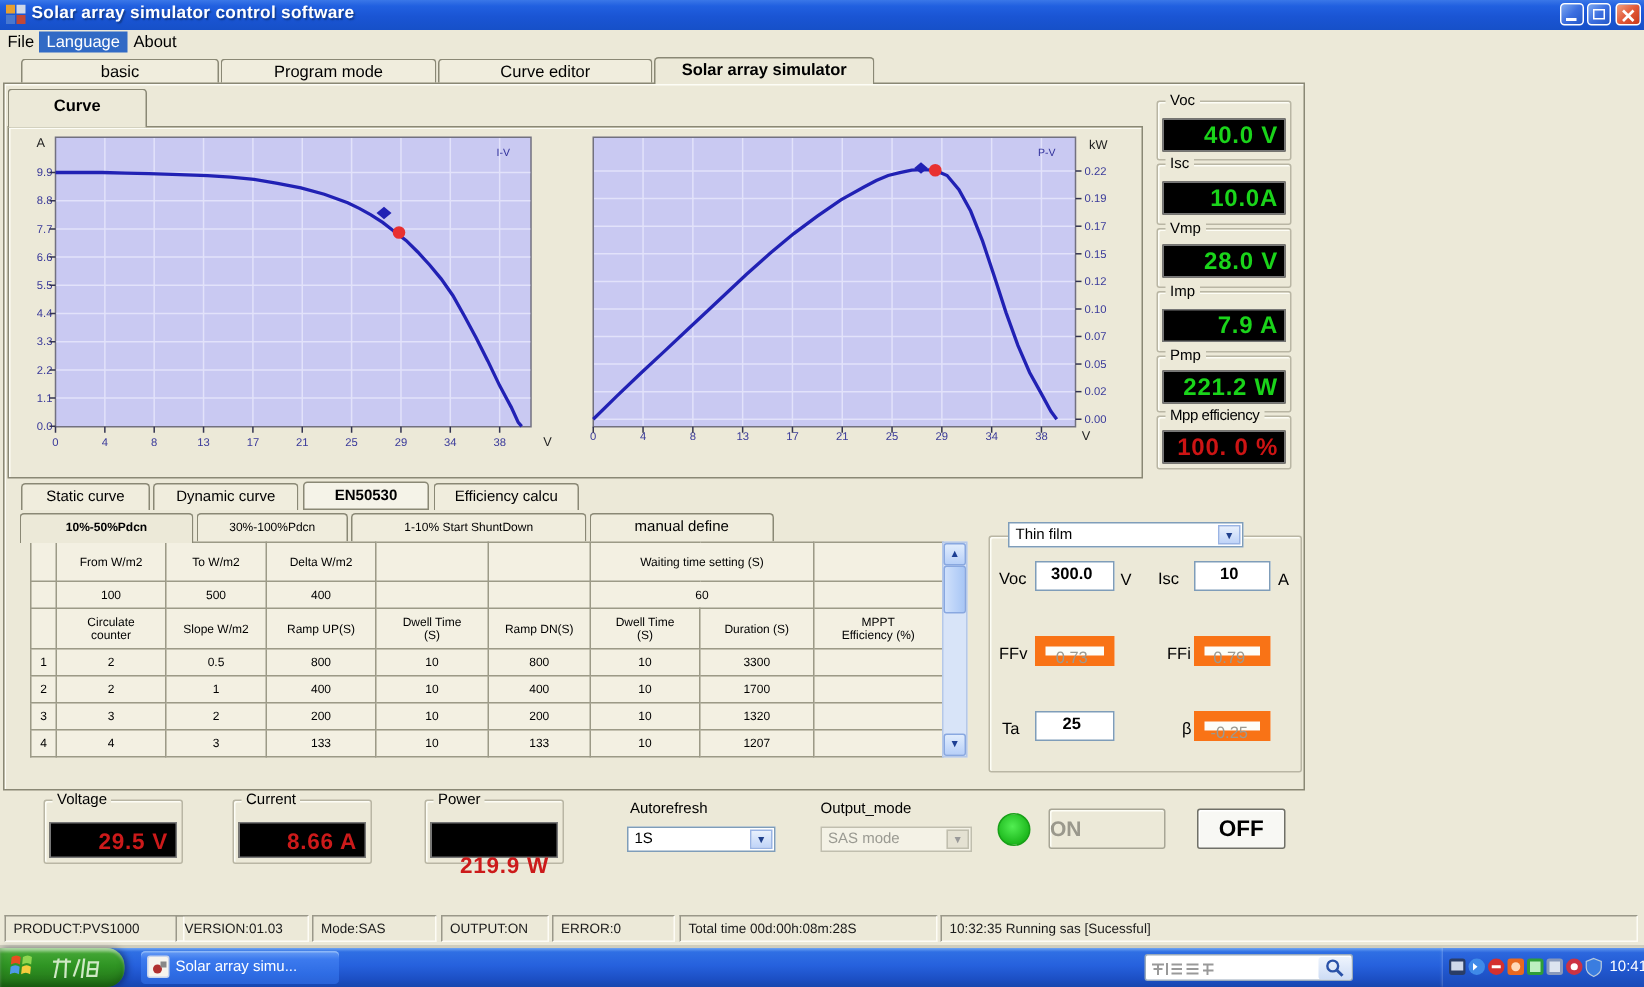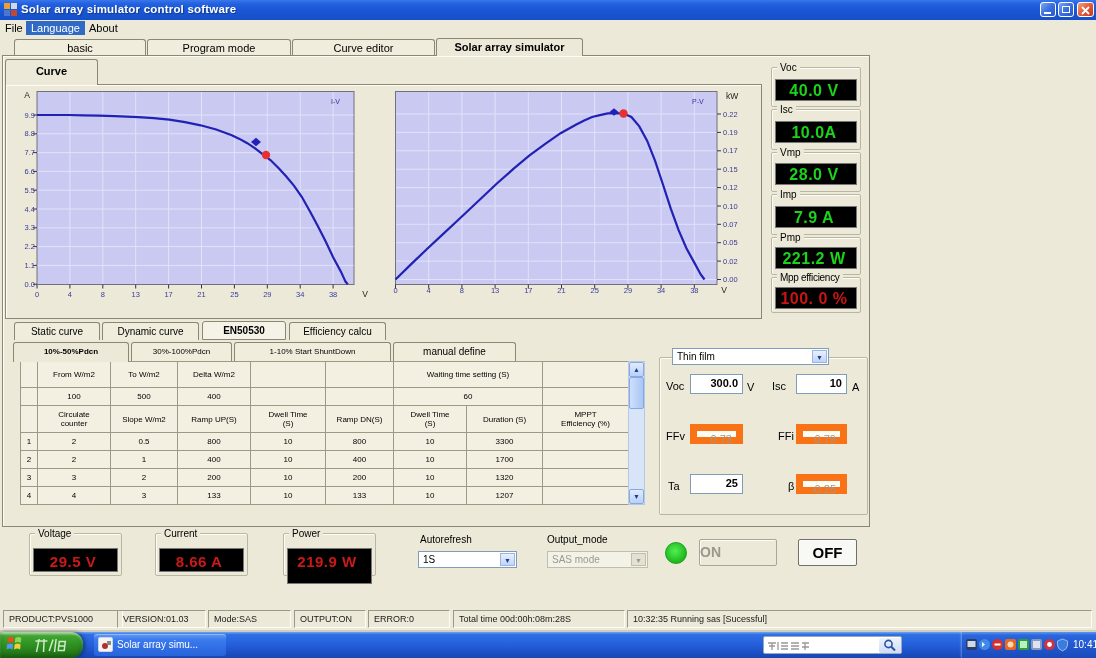--- a/index.html
+++ b/index.html
@@ -14,23 +14,23 @@
 
 .menu{left:0;top:20px;width:1096px;height:15px;background:#ece9d8}
 .menu i{font-style:normal;position:absolute;top:1px;padding:1px 5px}
 
 .tab{position:absolute;border:1px solid #8a8875;border-bottom:none;border-radius:3px 3px 0 0;background:#f0eddd;text-align:center;font-size:11px}
 .tabsel{background:#ece9d8;font-weight:bold}
 .page{position:absolute;background:#ece9d8;border:1px solid #8a8875;box-shadow:inset 1px 1px 0 #fdfdf6}
 
 .gb{position:absolute;border:1px solid #b9b6a4;border-radius:2px;box-shadow:inset 1px 1px 0 #fdfdf6}
 .gb .lbl{position:absolute;top:-6px;left:5px;background:#ece9d8;padding:0 3px;font-size:10px;line-height:11px}
-.led{position:absolute;background:#000;color:#1ad41a;font-weight:bold;font-size:16px;text-align:center;border:1px solid #777;letter-spacing:0.5px}
-
-.inp{position:absolute;background:#fff;border:1px solid #7f9db9;font-size:11px;text-align:right;padding:2px 4px 0 0}
+.led{position:absolute;background:#000;color:#1ad41a;font-weight:bold;font-size:16px;text-align:right;border:1px solid #777;letter-spacing:0.5px}
+
+.inp{position:absolute;background:#fff;border:1px solid #7f9db9;font-size:11px;text-align:center;padding:2px 4px 0 0}
 .inpd{background:#fdfdf8;border:7px solid #f97316;color:#9a9a92}
 .cmb{position:absolute;background:#fff;border:1px solid #7f9db9;font-size:10px}
 .cmb .ar{position:absolute;right:1px;top:1px;bottom:1px;width:15px;background:linear-gradient(180deg,#e8f0fc,#c0d4f8);border:1px solid #9ab4e4;color:#20408c;font-size:7px;text-align:center}
 .cmbd{background:#f4f2e6;border:1px solid #c0beae;color:#9a9a92}
 .cmbd .ar{background:#e4e1d2;border-color:#c0beae;color:#999}
 
 table{border-collapse:collapse;table-layout:fixed}
 td{border:1px solid #9c9a87;font-size:8px;text-align:center;overflow:hidden;padding:0;background:#f3f0e2;line-height:9px}
 
 .seg{position:absolute;top:610px;height:18px;border:1px solid;border-color:#9a9889 #fdfcf5 #fdfcf5 #9a9889;font-size:9px;padding:3px 0 0 5px;color:#1a1a1a;white-space:nowrap}
@@ -383,21 +383,21 @@
     <div class="lbl">Voltage</div>
   </div>
 <div class="led" style="left:33px;top:548px;width:85px;height:24px;color:#cc1a1a;font-size:15px;padding:4px 5px 0 0">29.5 V</div>
 <div class="gb" style="left:155px;top:533px;width:93px;height:43px">
     <div class="lbl">Current</div>
   </div>
 <div class="led" style="left:159px;top:548px;width:85px;height:24px;color:#cc1a1a;font-size:15px;padding:4px 5px 0 0">8.66 A</div>
 <div class="gb" style="left:283px;top:533px;width:93px;height:43px">
     <div class="lbl">Power</div>
   </div>
-<div class="led" style="left:287px;top:548px;width:85px;height:36px;color:#cc1a1a;font-size:15px;padding:4px 5px 0 0">219.9 W</div>
+<div class="led" style="left:287px;top:548px;width:85px;height:24px;color:#cc1a1a;font-size:15px;padding:20px 5px 0 0">219.9 W</div>
 <div class="a" style="left:420px;top:534px;font-size:10px">Autorefresh</div>
 <div class="cmb" style="left:418px;top:551px;width:99px;height:17px">
     <span style="position:absolute;left:4px;top:2px">1S</span>
     <span class="ar" style="line-height:13px">▼</span>
   </div>
 <div class="a" style="left:547px;top:534px;font-size:10px">Output_mode</div>
 <div class="cmb cmbd" style="left:547px;top:551px;width:101px;height:17px">
     <span style="position:absolute;left:4px;top:2px">SAS mode</span>
     <span class="ar" style="line-height:13px">▼</span>
   </div>

